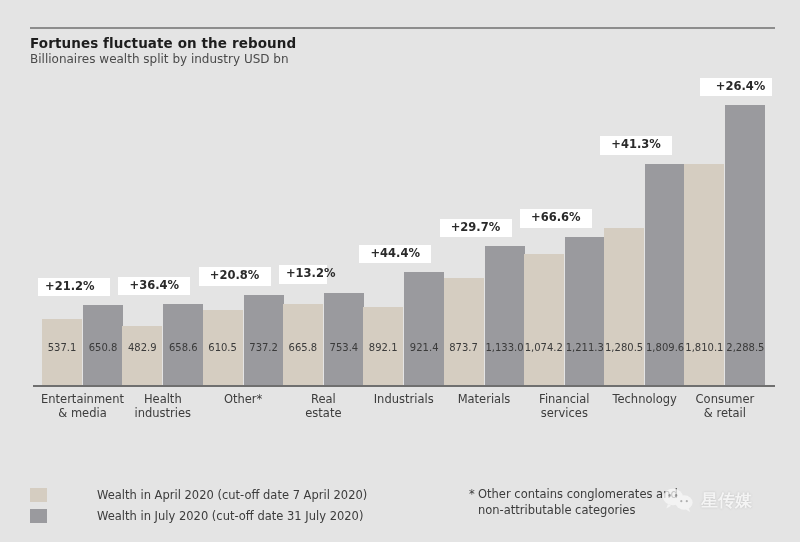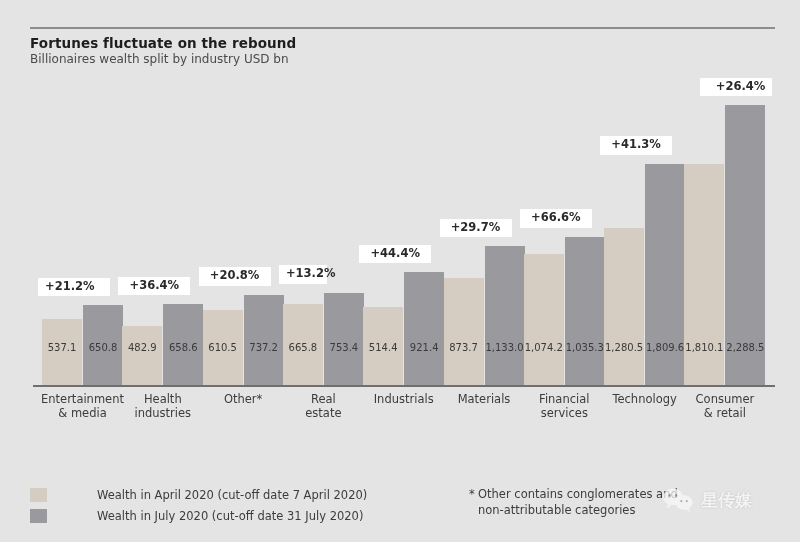--- a/index.html
+++ b/index.html
@@ -135,21 +135,21 @@
         <div class="bar july" style="height: 92.1792px; bottom: 5px; background: rgb(154, 154, 158);"></div>
         <div class="barval" style="left: 41px; bottom: 37px;">753.4</div>
         <div class="badge" style="bottom: 106.179px; left: -4px; width: 48px; text-align: center; box-sizing: border-box;">+13.2%</div>
       </div>
       <div class="cat" style="left: 263.4px;">
         <div>Real</div>
         <div>estate</div>
       </div>
       <div class="group" style="left: 363.2px; width: 81px; height: 390px;">
         <div class="bar april" style="height: 78.0599px; bottom: 5px; background: rgb(213, 205, 193);"></div>
-        <div class="barval" style="left: 0px; bottom: 37px;">514.4</div>
+        <div class="barval" style="left: 0px; bottom: 37px;">892.1</div>
         <div class="bar july" style="height: 112.734px; bottom: 5px; background: rgb(154, 154, 158);"></div>
         <div class="barval" style="left: 41px; bottom: 37px;">921.4</div>
         <div class="badge" style="bottom: 126.734px; left: -4px; width: 72px; text-align: center; box-sizing: border-box;">+44.4%</div>
       </div>
       <div class="cat" style="left: 343.7px;">
         <div>Industrials</div>
       </div>
       <div class="group" style="left: 443.5px; width: 81px; height: 390px;">
         <div class="bar april" style="height: 106.898px; bottom: 5px; background: rgb(213, 205, 193);"></div>
         <div class="barval" style="left: 0px; bottom: 37px;">873.7</div>
@@ -157,21 +157,21 @@
         <div class="barval" style="left: 41px; bottom: 37px;">1,133.0</div>
         <div class="badge" style="bottom: 152.624px; left: -4px; width: 72px; text-align: center; box-sizing: border-box;">+29.7%</div>
       </div>
       <div class="cat" style="left: 424px;">
         <div>Materials</div>
       </div>
       <div class="group" style="left: 523.8px; width: 81px; height: 390px;">
         <div class="bar april" style="height: 131.429px; bottom: 5px; background: rgb(213, 205, 193);"></div>
         <div class="barval" style="left: 0px; bottom: 37px;">1,074.2</div>
         <div class="bar july" style="height: 148.204px; bottom: 5px; background: rgb(154, 154, 158);"></div>
-        <div class="barval" style="left: 41px; bottom: 37px;">1,035.3</div>
+        <div class="barval" style="left: 41px; bottom: 37px;">1,211.3</div>
         <div class="badge" style="bottom: 162.204px; left: -4px; width: 72px; text-align: center; box-sizing: border-box;">+66.6%</div>
       </div>
       <div class="cat" style="left: 504.3px;">
         <div>Financial</div>
         <div>services</div>
       </div>
       <div class="group" style="left: 604.1px; width: 81px; height: 390px;">
         <div class="bar april" style="height: 156.67px; bottom: 5px; background: rgb(213, 205, 193);"></div>
         <div class="barval" style="left: 0px; bottom: 37px;">1,280.5</div>
         <div class="bar july" style="height: 221.406px; bottom: 5px; background: rgb(154, 154, 158);"></div>

